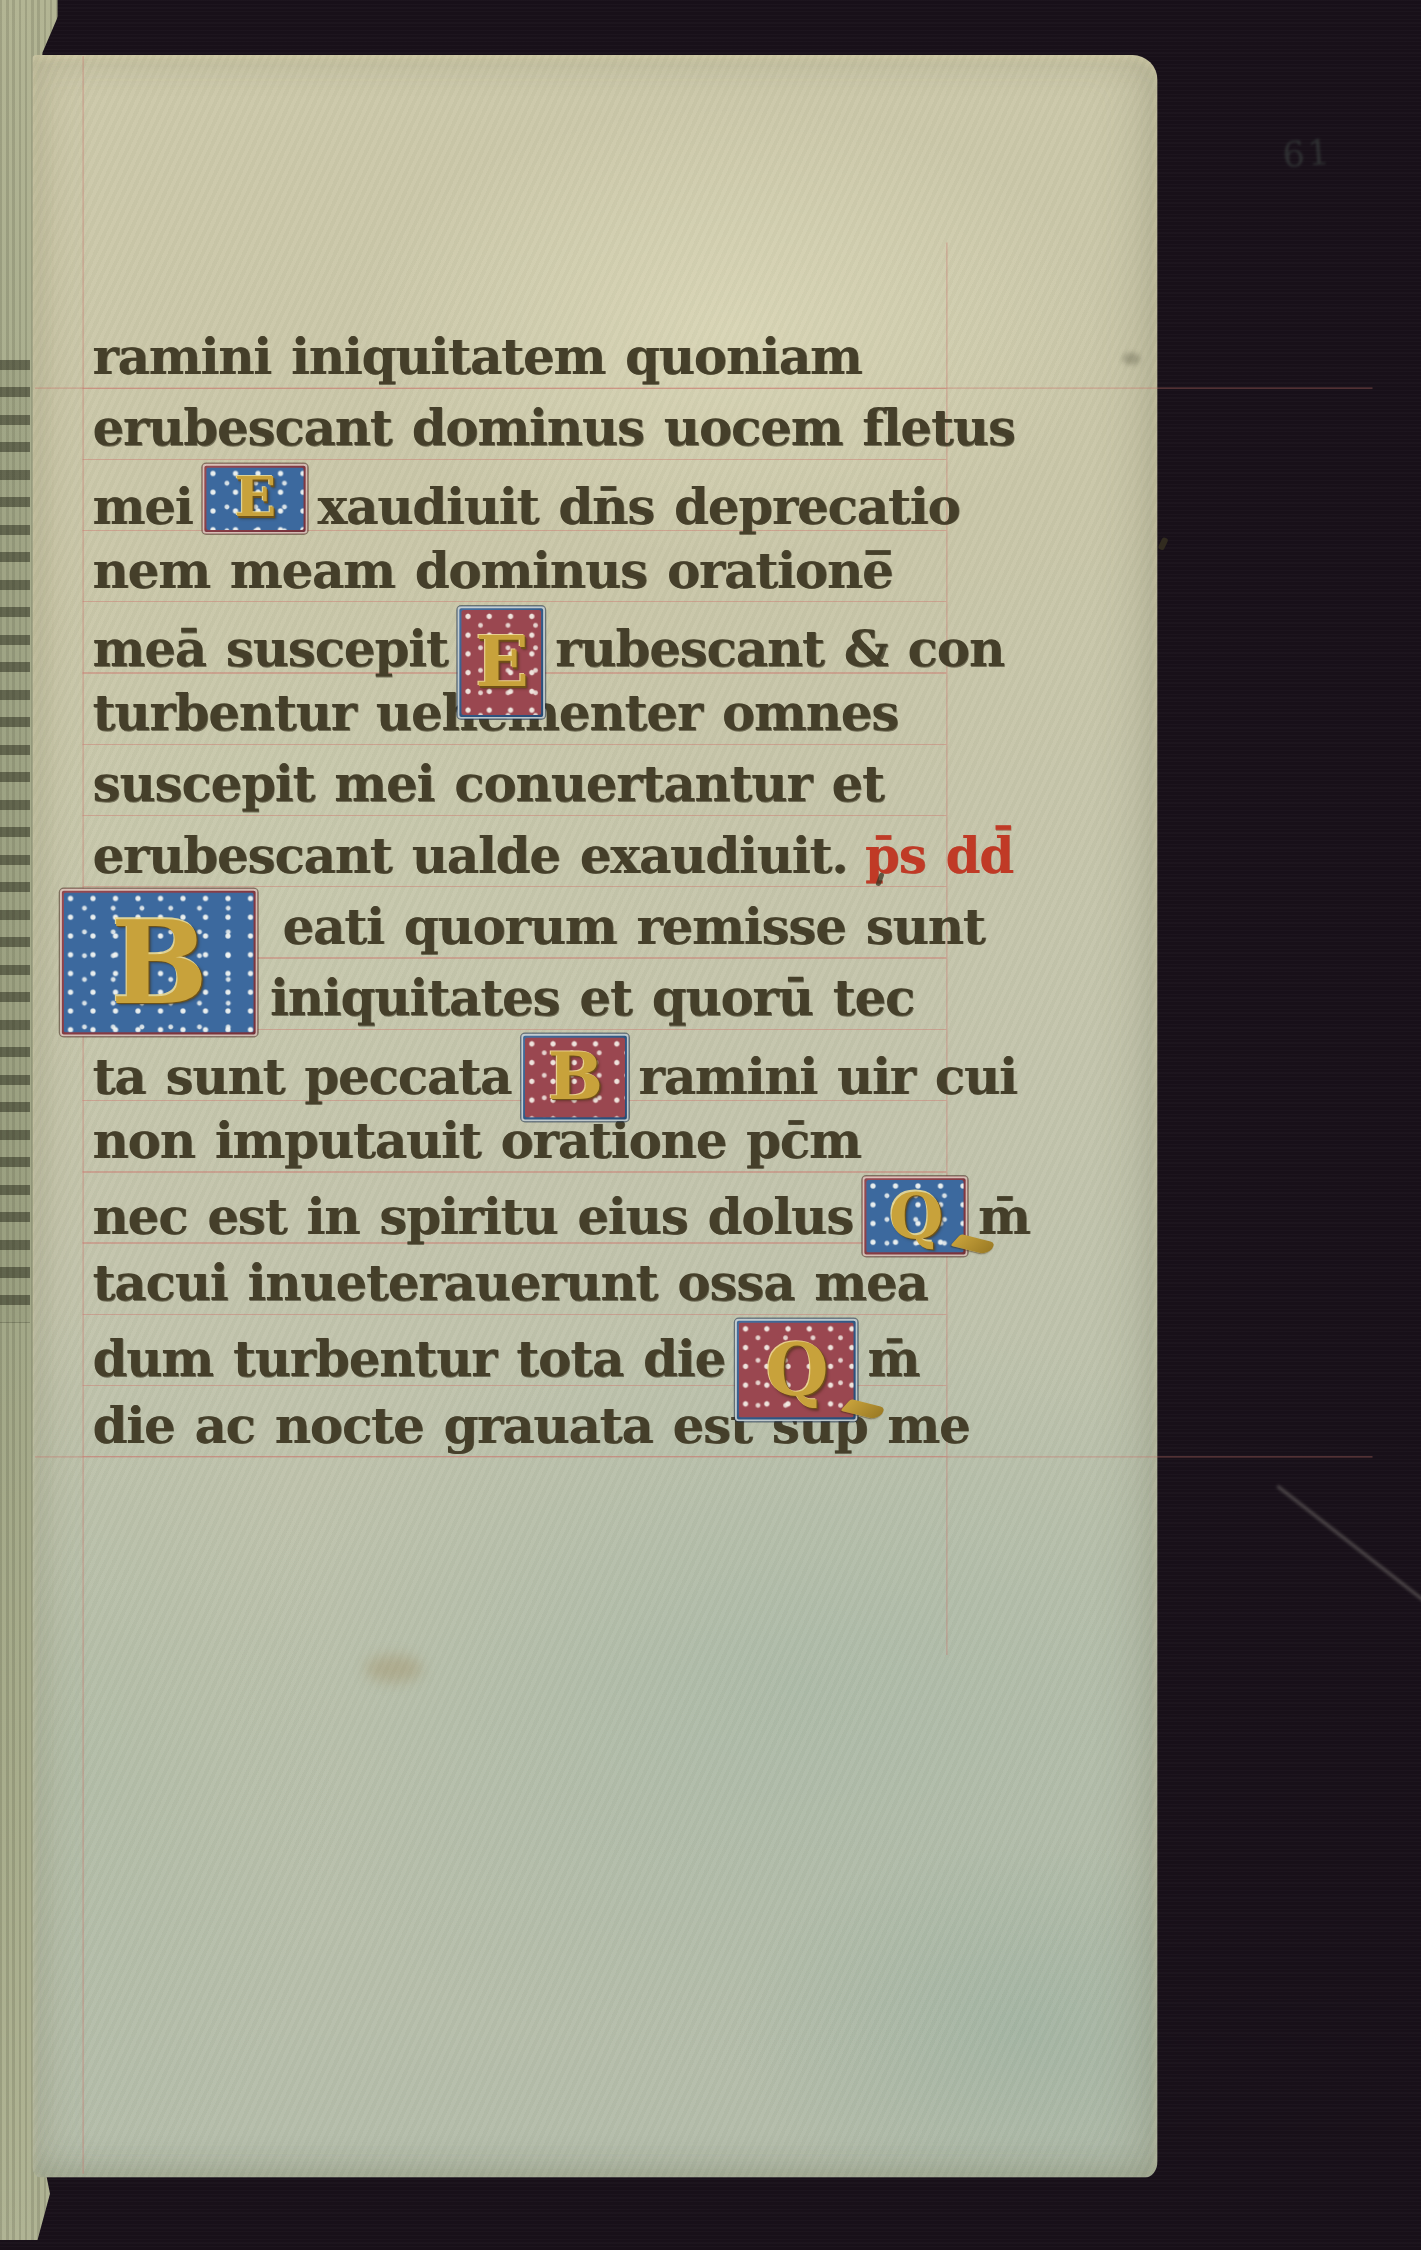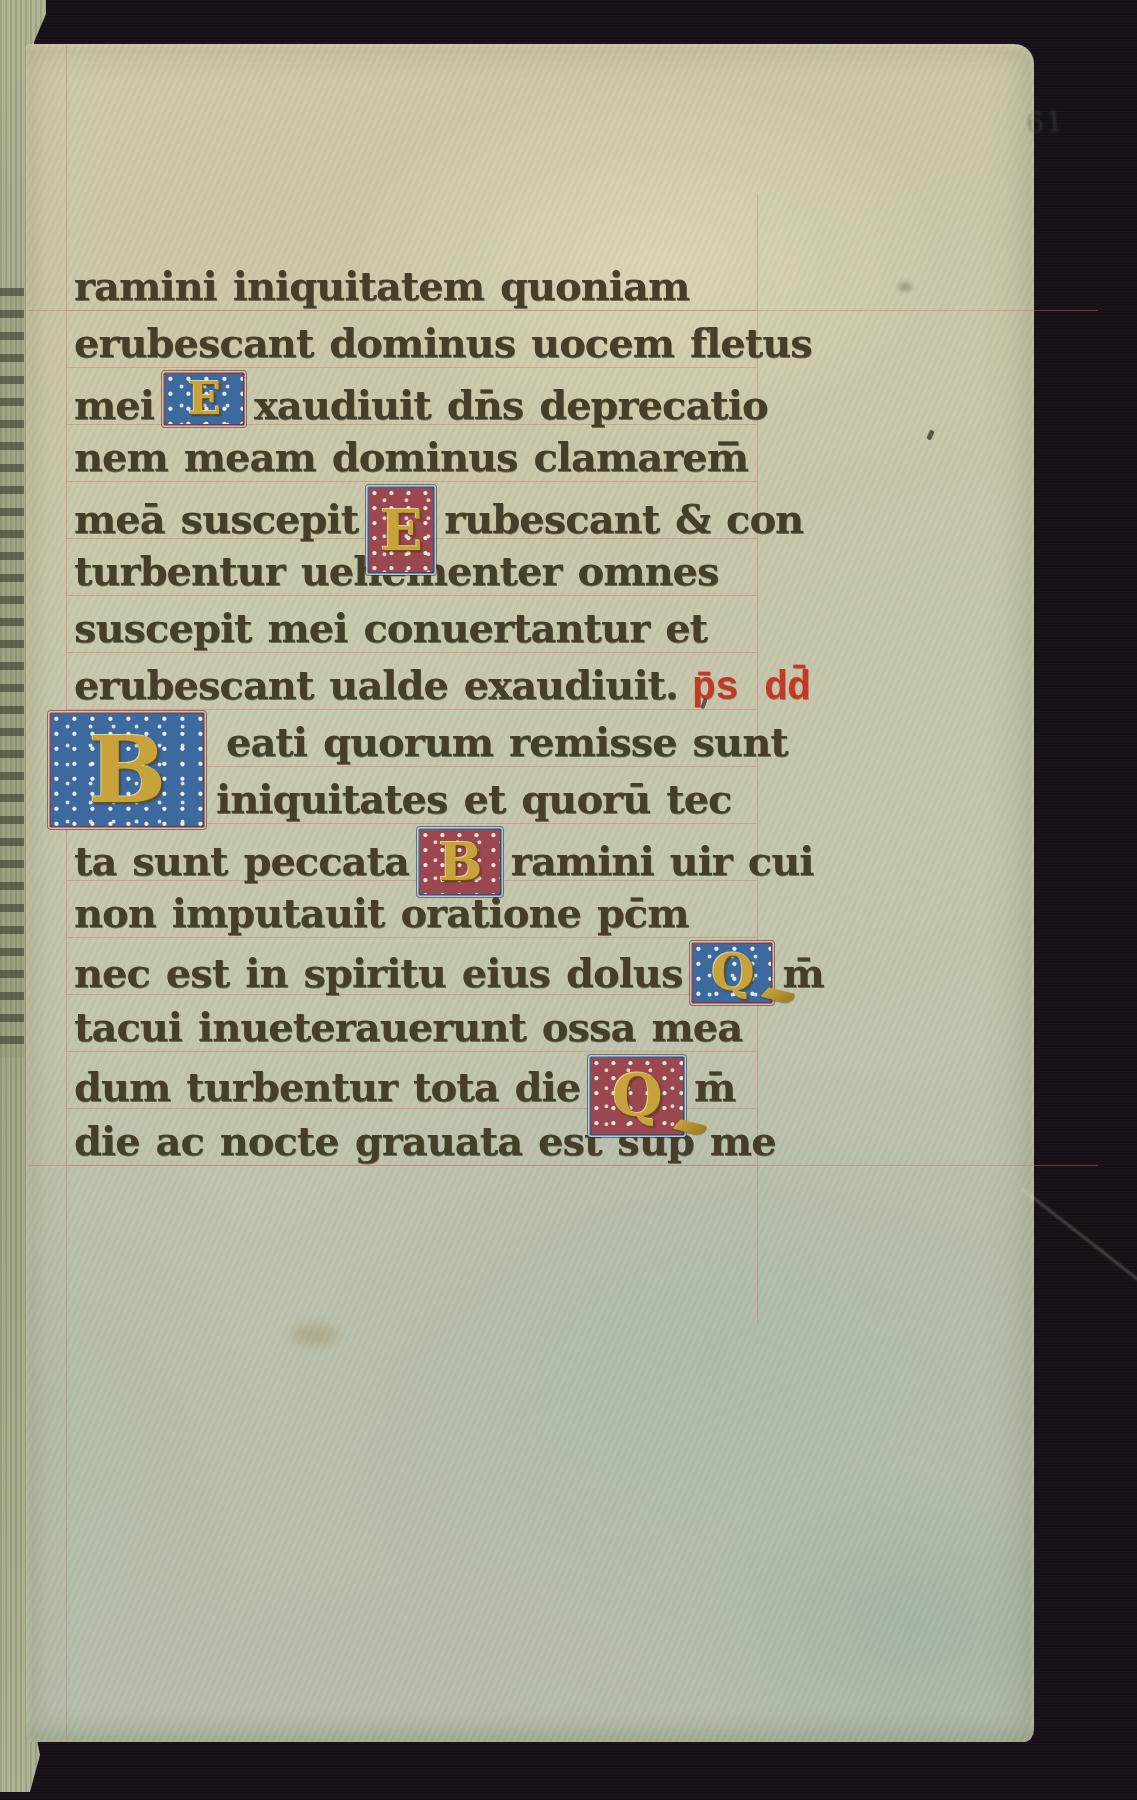--- a/index.html
+++ b/index.html
@@ -20,21 +20,21 @@
     content:"";position:absolute;inset:0;
     background:repeating-linear-gradient(to right, rgba(40,40,25,.14) 0 2px, transparent 2px 5px);
   }
   .stack-showthrough{
     position:absolute;left:0;top:288px;width:24px;height:770px;
     background:repeating-linear-gradient(to bottom, rgba(44,46,30,.55) 0 8px, rgba(135,140,110,.25) 8px 22px);
     filter:blur(.6px);
   }
   
   .page{
-    position:absolute;left:26px;top:44px;width:1008px;height:1698px;
+    position:absolute;left:26px;top:44px;width:900px;height:1698px;
     border-radius:3px 20px 10px 7px / 3px 20px 13px 9px;
     background:
       radial-gradient(ellipse 430px 260px at 62% 13%, rgba(255,250,215,.28), transparent 70%),
       radial-gradient(ellipse 520px 380px at 22% 38%, rgba(198,205,178,.35), transparent 70%),
       radial-gradient(ellipse 640px 430px at 68% 77%, rgba(148,176,162,.32), transparent 72%),
       radial-gradient(ellipse 330px 220px at 88% 93%, rgba(138,168,152,.38), transparent 70%),
       radial-gradient(ellipse 300px 520px at 4% 80%, rgba(160,180,158,.30), transparent 70%),
       linear-gradient(168deg,#ccc8a9 0%,#c9c6a8 28%,#c3c4ac 52%,#bac0ab 74%,#b2bba9 100%);
     box-shadow:
       inset 0 3px 7px rgba(240,230,185,.40),
@@ -56,21 +56,21 @@
   }
   
   .text-block{
     position:absolute;left:74px;top:257px;width:720px;
     font-family:"DejaVu Serif", serif;font-weight:bold;
     font-size:40px;line-height:57px;letter-spacing:-1px;word-spacing:3px;
     color:#453f2a;text-shadow:.5px .5px 0 rgba(45,40,22,.55);
     white-space:nowrap;
   }
   .line{height:57px;}
-  .rubric{color:#c03a26;text-shadow:.5px .5px 0 rgba(140,40,25,.45);margin-left:14px;font-family:Liberation Mono, monospace;}
+  .rubric{color:#c03a26;text-shadow:.5px .5px 0 rgba(140,40,25,.45);margin-left:14px;}
   
   .initial{
     display:inline-block;position:relative;margin:0 8px;
     border-radius:3px;padding:3px;box-sizing:border-box;
   }
   .frame-rose{background:linear-gradient(135deg,#a4525b,#8b3d48 60%,#7e3641);
     box-shadow:inset 0 0 0 1.5px rgba(242,236,220,.75), 0 0 0 1px rgba(70,45,35,.55), inset 0 0 6px rgba(60,20,20,.5);}
   .frame-blue{background:linear-gradient(135deg,#4d79ab,#325d8d 60%,#2b527f);
     box-shadow:inset 0 0 0 1.5px rgba(242,240,228,.75), 0 0 0 1px rgba(30,45,70,.55), inset 0 0 6px rgba(15,35,60,.5);}
   .ground{position:absolute;inset:3px;border-radius:2px;display:flex;align-items:center;justify-content:center;overflow:hidden;}
@@ -129,21 +129,21 @@
   <div class="rulings" style="left:40px;top:266px;"></div>
 
   <div class="folio">61</div>
 
   <div class="text-block" style="left:48px;top:213px;">
       <div class="line"><span>ramini iniquitatem quoniam</span></div>
       <div class="line"><span>erubescant dominus uocem fletus</span></div>
       <div class="line"><span>mei</span><span class="initial frame-rose ground-blue" style="width: 84px; height: 56px; vertical-align: -8px;"><span class="ground">
             <span class="letter" style="font-size: 44px;">E</span>
           </span></span><span>xaudiuit dn̄s deprecatio</span></div>
-      <div class="line"><span>nem meam dominus clamarem̅</span></div>
+      <div class="line"><span>nem meam dominus oratione̅</span></div>
       <div class="line"><span>meā suscepit</span><span class="initial frame-blue ground-rose" style="width: 70px; height: 90px; vertical-align: -42px;"><span class="ground">
             <span class="letter" style="font-size: 56px;">E</span>
           </span></span><span>rubescant &amp; con</span></div>
       <div class="line"><span>turbentur uehementer omnes</span></div>
       <div class="line"><span>suscepit mei conuertantur et</span></div>
       <div class="line"><span>erubescant ualde exaudiuit.</span><span class="rubric">p̄s dd̄</span></div>
       <div class="line" style="padding-left: 152px;"><span>eati quorum remisse sunt</span></div>
       <div class="line" style="padding-left: 142px;"><span>iniquitates et quorū tec</span></div>
       <div class="line"><span>ta sunt peccata</span><span class="initial frame-blue ground-rose" style="width: 86px; height: 70px; vertical-align: -22px;"><span class="ground">
             <span class="letter" style="font-size: 52px;">B</span>

